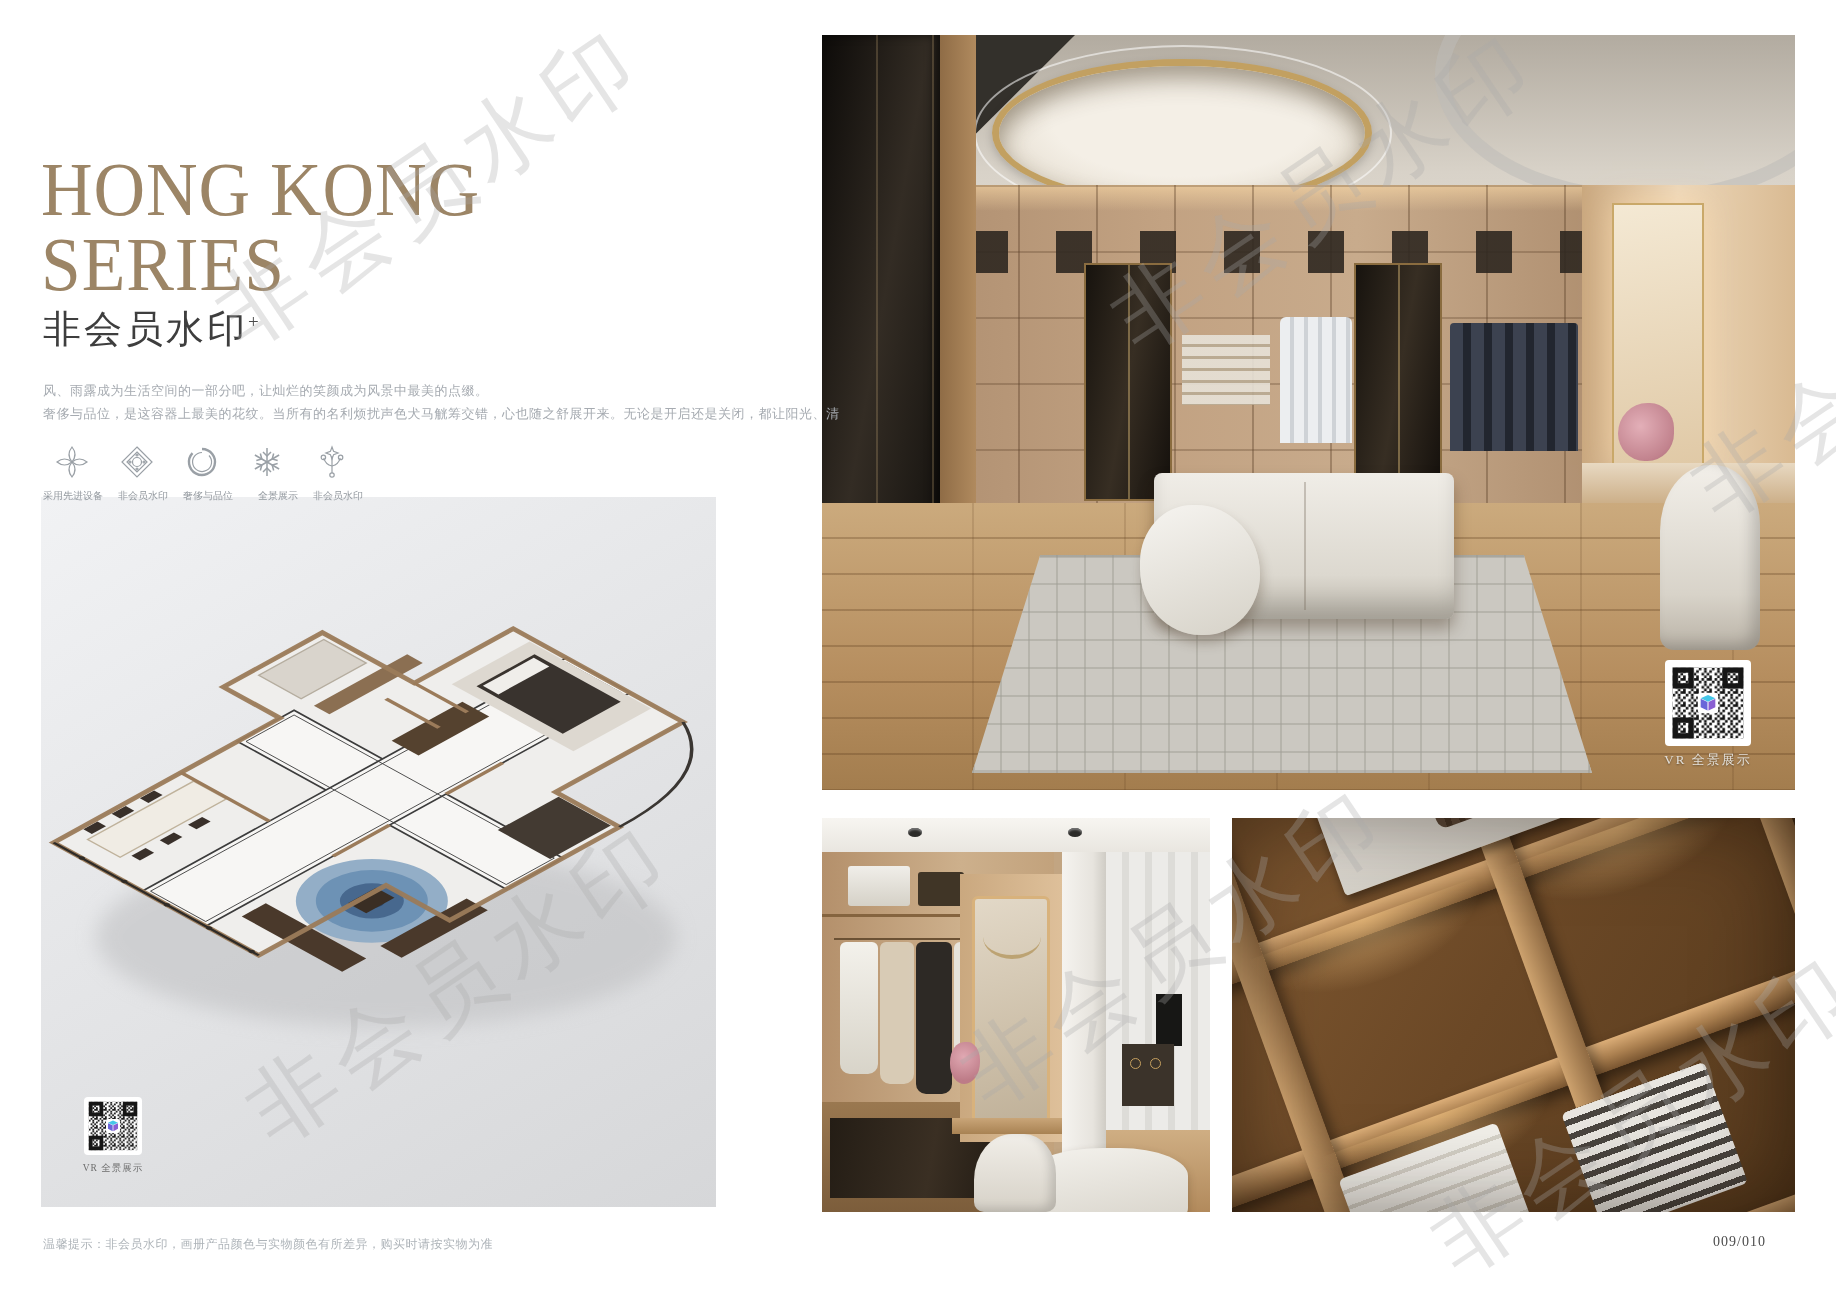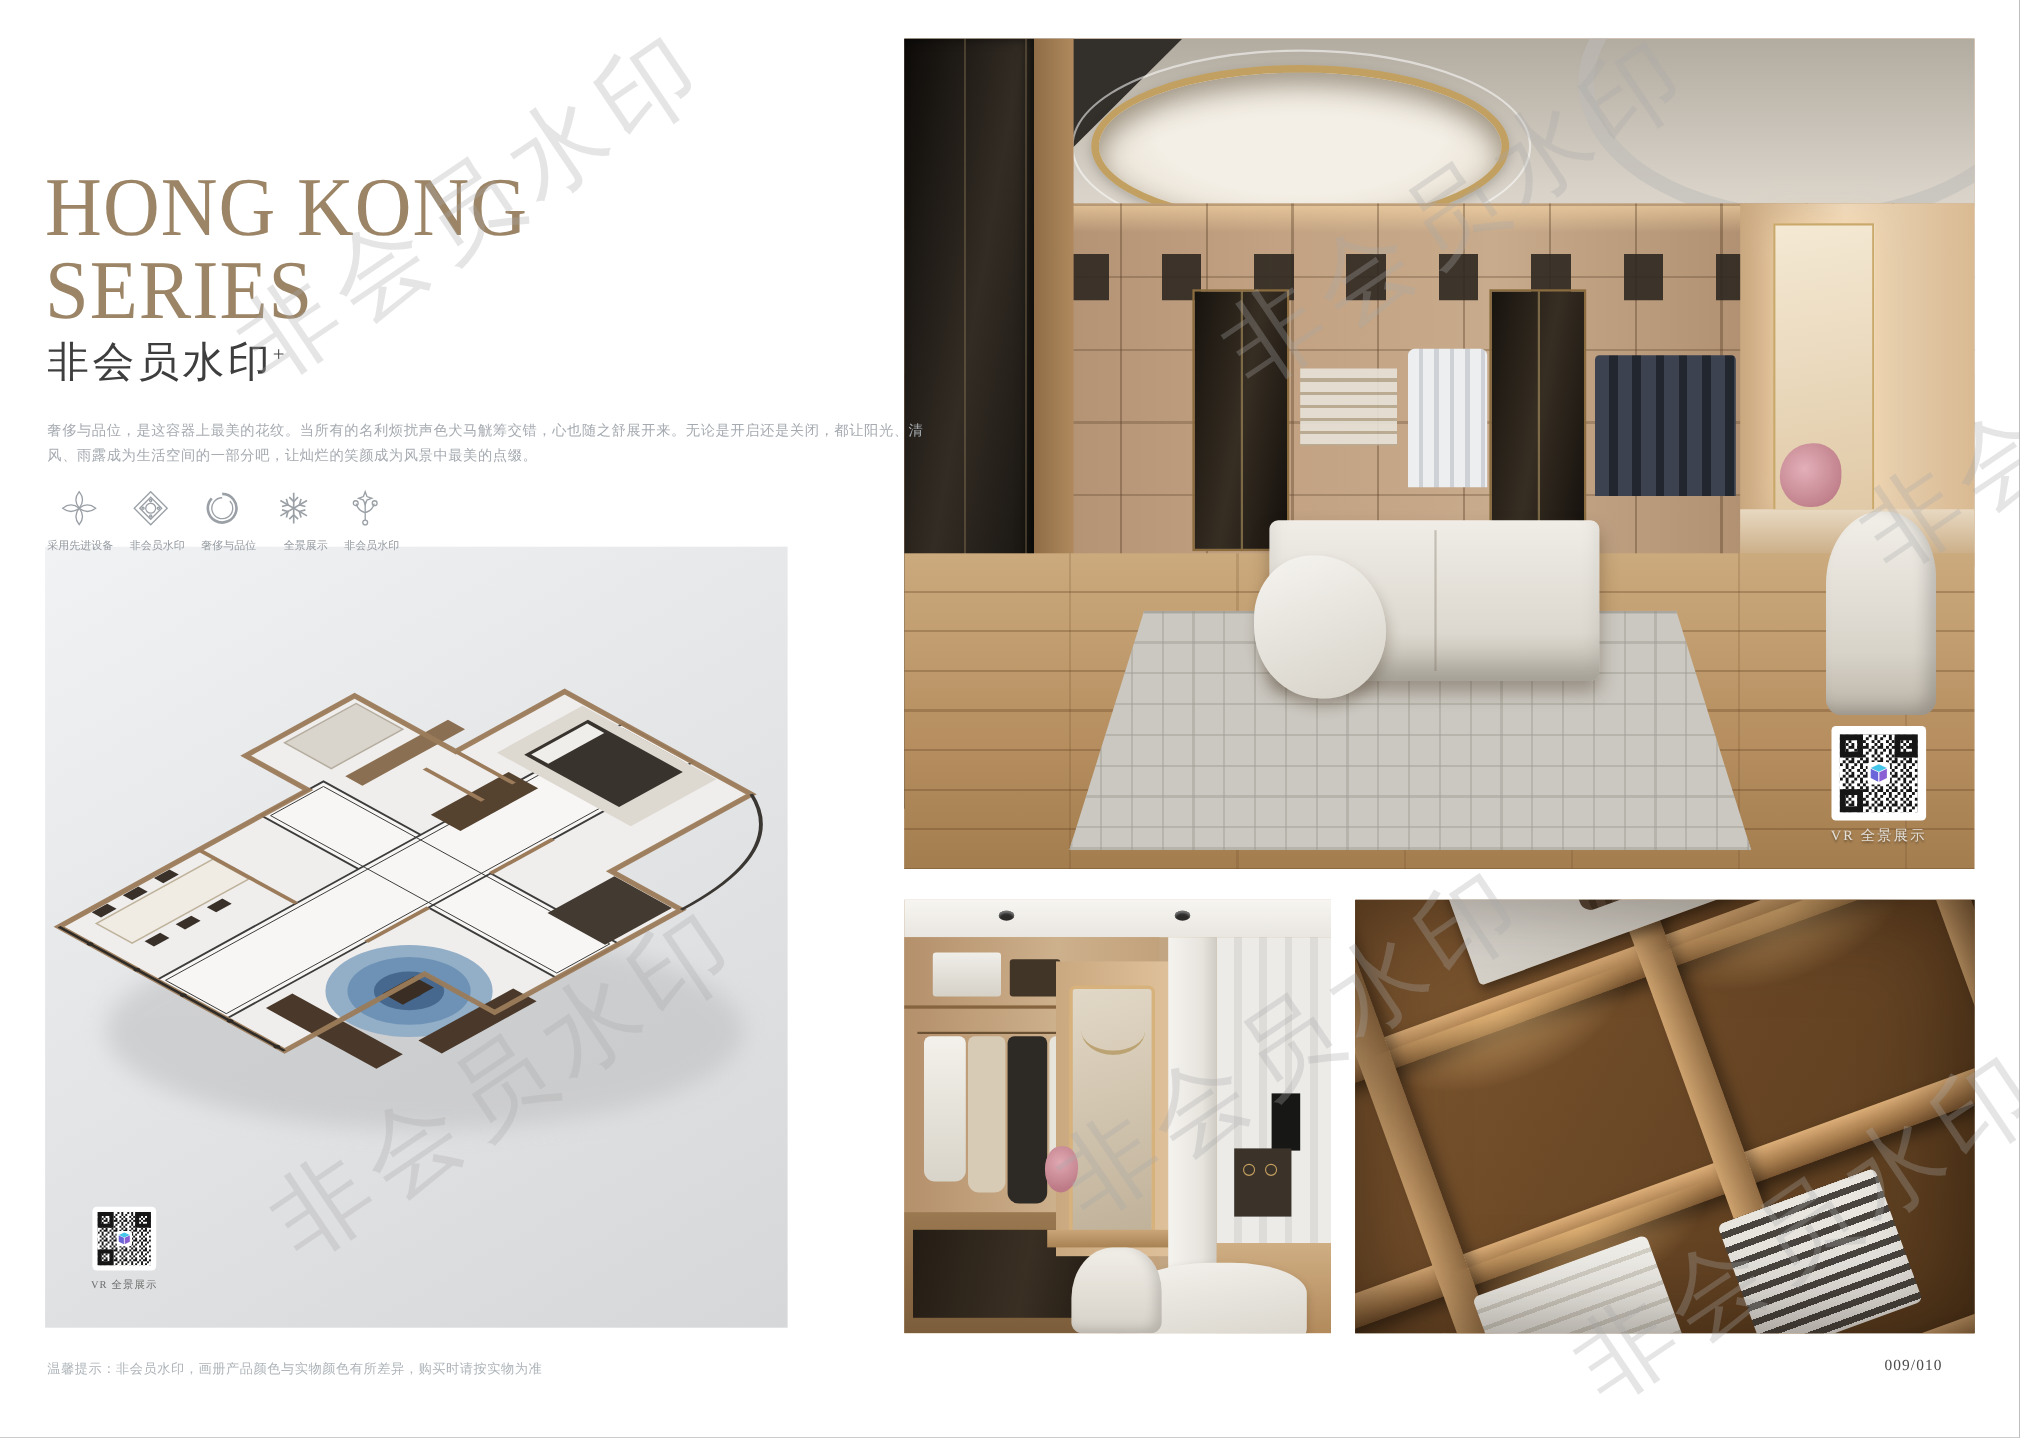--- a/index.html
+++ b/index.html
@@ -257,22 +257,22 @@
 </svg>
 
 <div class="page">
 
   <h1 class="title-en">
     <span>HONG KONG</span>
     <span>SERIES</span>
   </h1>
   <h2 class="title-cn"><span>非会员水印</span><sup>+</sup></h2>
   <p class="desc">
+    <span>风、雨露成为生活空间的一部分吧，让灿烂的笑颜成为风景中最美的点缀。</span>
     <span>奢侈与品位，是这容器上最美的花纹。当所有的名利烦扰声色犬马觥筹交错，心也随之舒展开来。无论是开启还是关闭，都让阳光、清</span>
-    <span>风、雨露成为生活空间的一部分吧，让灿烂的笑颜成为风景中最美的点缀。</span>
   </p>
 
   <ul class="features">
     <li class="feature">
       <span class="f-icon">
         <svg viewBox="0 0 36 36" fill="none" stroke="#9aa0a6" stroke-width="1.2">
           <path d="M18 18C14 13 14 8 18 3c4 5 4 10 0 15z"></path>
           <g transform="rotate(90 18 18)">
               <path d="M18 18C14 13 14 8 18 3c4 5 4 10 0 15z"></path>
             </g>

